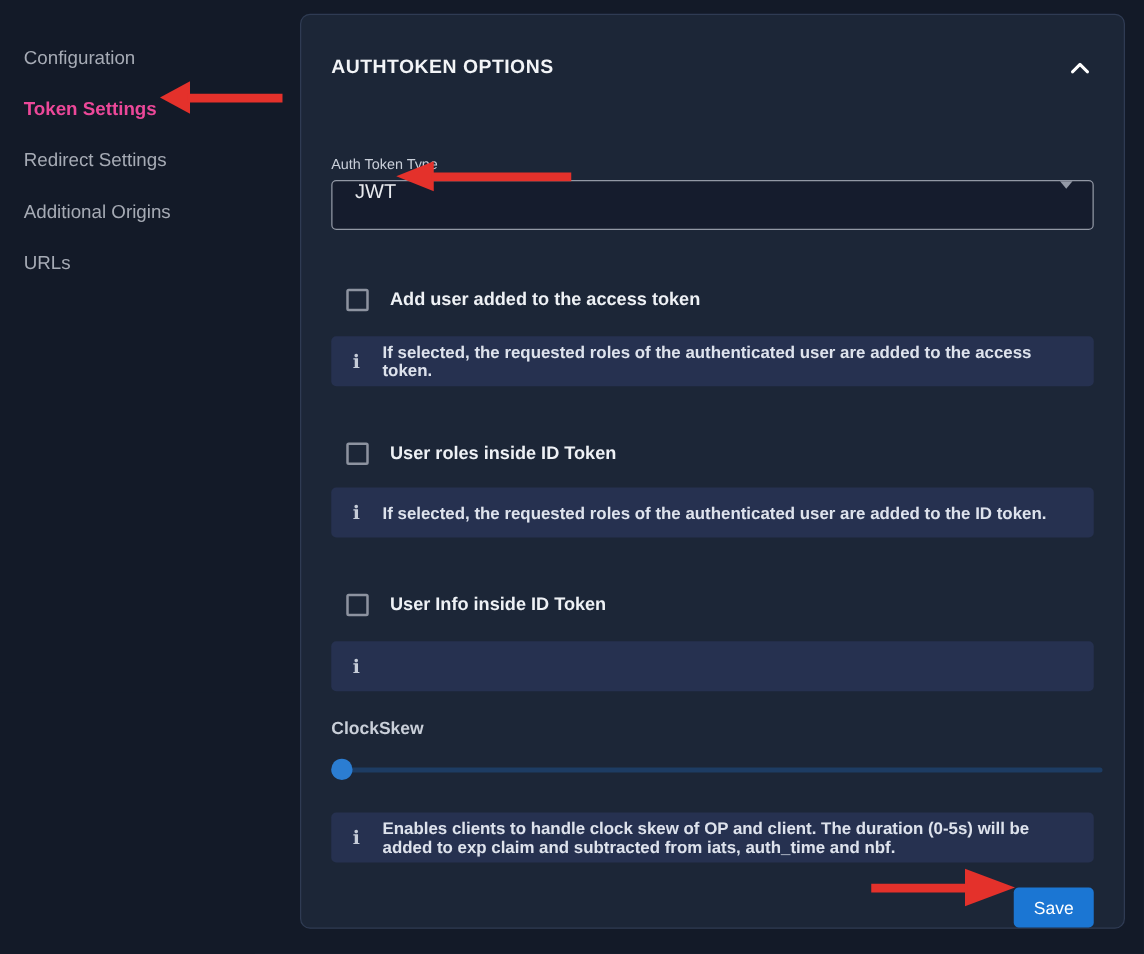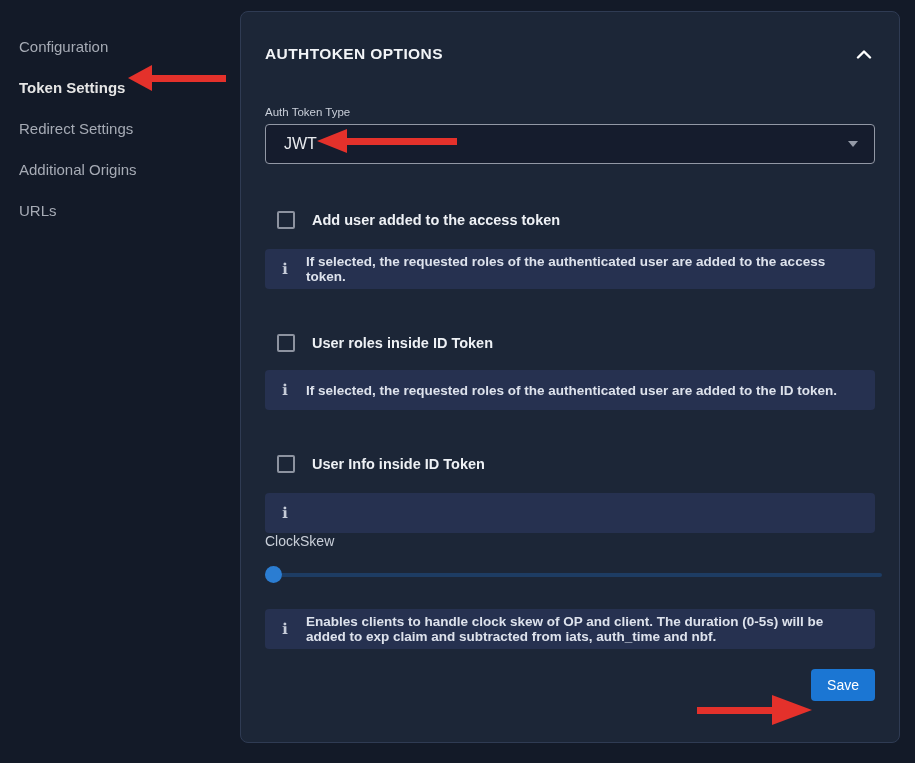--- a/index.html
+++ b/index.html
@@ -10,55 +10,55 @@
   }
   *{margin:0;padding:0;box-sizing:border-box;}
   html,body{width:915px;height:763px;overflow:hidden;}
   body{font-family:"Liberation Sans", sans-serif; background:var(--bg-outer);}
   .screen{position:relative;width:915px;height:554px;background:var(--bg-outer);display:flex;}
 
   
   .sidebar{width:240px;flex:0 0 240px;padding-top:26px;}
   .side-item{height:41px;display:flex;align-items:center;padding-left:19px;
     font-size:15px;color:var(--text-dim);cursor:pointer;}
-  .side-item.active span{color:#e5e5e5;font-weight:bold;}
+  .side-item.active span{color:#ec4899;font-weight:bold;}
 
   
   .content{flex:1;padding:11px 15px 0 0;}
   .panel{width:660px;height:732px;background:var(--bg-panel);
     border:1px solid var(--border-panel);border-radius:8px;
     padding:30px 24px 0 24px;}
   .panel-head{display:flex;align-items:center;justify-content:space-between;height:24px;}
   .panel-title{font-size:15.5px;font-weight:bold;letter-spacing:.4px;color:var(--text-bright);}
   .chev{display:flex;align-items:center;justify-content:center;width:22px;height:22px;cursor:pointer;}
 
-  .field-label{margin-top:40px;font-size:11.5px;color:var(--text-label);height:14px;}
+  .field-label{margin-top:60px;font-size:11.5px;color:var(--text-label);height:14px;}
   .select{margin-top:4px;height:40px;background:var(--bg-select);
     border:1px solid var(--border-gray);border-radius:4px;
-    display:flex;align-items:center;justify-content:space-between;
+    display:flex;align-items:flex-start;justify-content:space-between;
     padding:0 16px 0 18px;cursor:pointer;}
   .select-value{font-size:16px;color:#e8eaee;}
   .caret{width:0;height:0;border-left:5px solid transparent;border-right:5px solid transparent;
     border-top:6px solid #949aa7;}
 
   .cb-row{display:flex;align-items:center;}
   .cb-row.r1{margin-top:47px;} .cb-row.r2{margin-top:45px;} .cb-row.r3{margin-top:45px;}
   .cb{width:18px;height:18px;border:2px solid #8d93a0;border-radius:2px;
     margin-left:12px;cursor:pointer;background:transparent;flex:0 0 18px;}
   .cb-label{margin-left:17px;font-size:14.5px;font-weight:600;color:#eef1f5;}
 
   .info{margin-top:20px;background:var(--bg-info);border-radius:4px;
     display:flex;align-items:center;padding:5px 14px;min-height:40px;}
   .info.tight{margin-top:18px;}
   .info-icon{font-family:"DejaVu Sans", sans-serif;font-size:15px;color:#c6ccd8;
     width:12px;text-align:center;flex:0 0 12px;}
   .info-text{margin-left:15px;font-size:13.5px;font-weight:600;line-height:15px;
     color:var(--text-info);max-width:556px;}
 
-  .slider-label{font-size:14px;color:var(--text-label);height:17px;}
+  .slider-label{margin-top:21px;font-size:14px;color:var(--text-label);height:17px;font-weight:bold;}
   .slider{position:relative;margin-top:16px;height:17px;cursor:pointer;}
   .slider .track{position:absolute;left:0;right:-7px;top:6.5px;height:4px;
     background:var(--slider-track);border-radius:2px;}
   .slider .thumb{position:absolute;left:0;top:0;width:17px;height:17px;border-radius:50%;
     background:var(--slider-thumb);}
 
   .actions{margin-top:20px;display:flex;justify-content:flex-end;}
   .save-btn{height:32px;min-width:60px;padding:0 16px;background:var(--accent-blue);
     color:#ffffff;font-family:"Liberation Sans", sans-serif;font-size:14px;
     border:none;border-radius:4px;cursor:pointer;}

